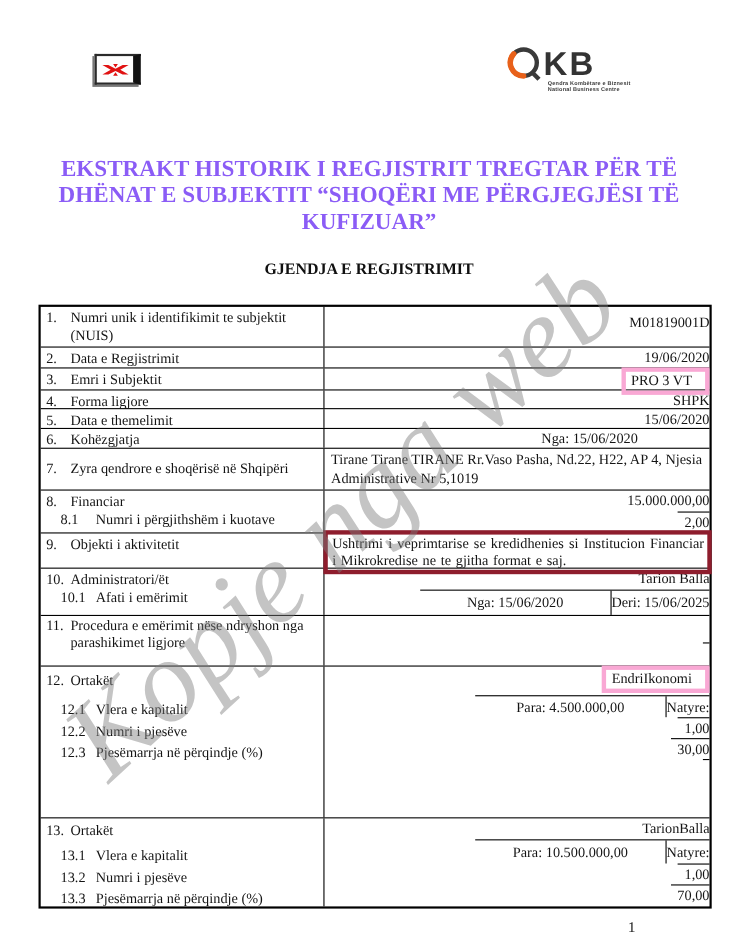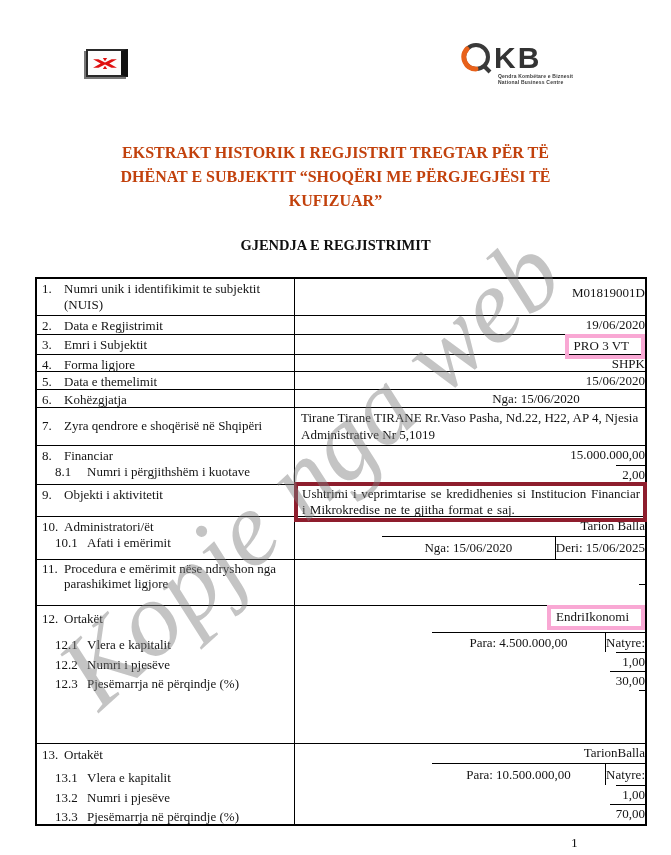--- a/index.html
+++ b/index.html
@@ -22,21 +22,21 @@
   .qkb-logo .acronym{ position:absolute; left:0; top:0; }
   .qkb-sub{
     position:absolute; left:38px; top:33px; width:90px;
     font-family:"Liberation Sans", sans-serif; font-weight:bold;
     font-size:5px; line-height:6px; color:#3a3a3a; letter-spacing:.2px;
   }
 
   
   .doc-title{
     position:absolute; left:40px; right:40px; top:141px; text-align:center;
-    font-weight:bold; font-size:16px; line-height:24px; color:#c2410c;
+    font-weight:bold; font-size:21px; line-height:24px; color:#8b5cf6;
   }
   .doc-subtitle{
     position:absolute; left:0; right:0; top:237px; text-align:center;
     font-weight:bold; font-size:14.5px; color:#101010;
   }
 
   
   .reg-table{
     position:absolute; left:35px; top:277px; width:612px;
     border:2px solid #000; background:transparent; font-size:13px;

